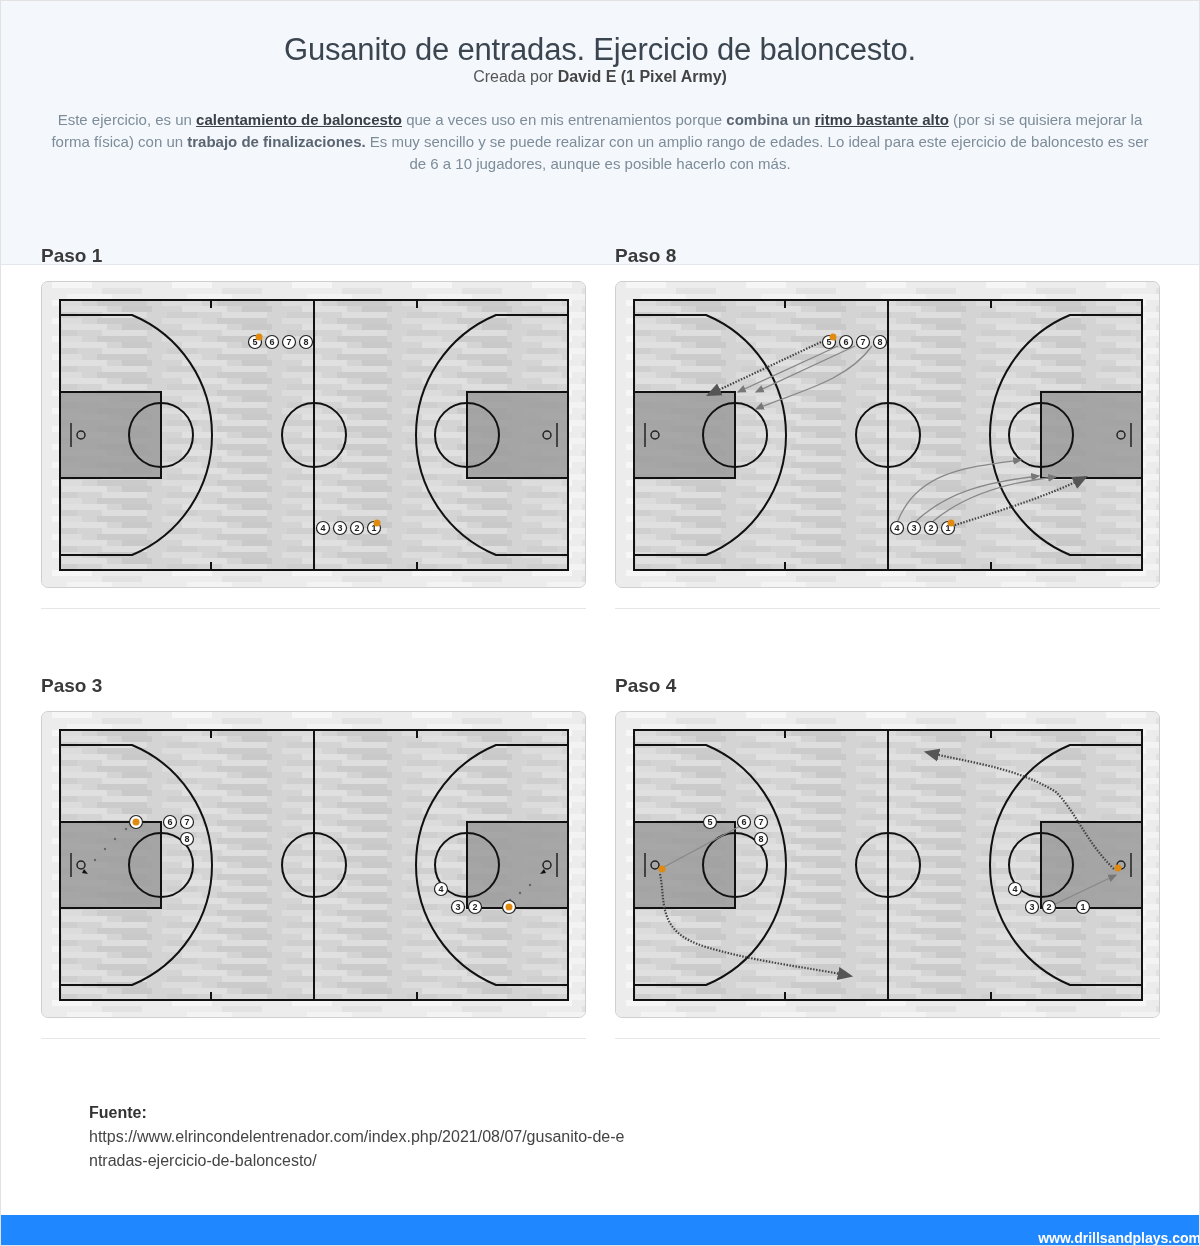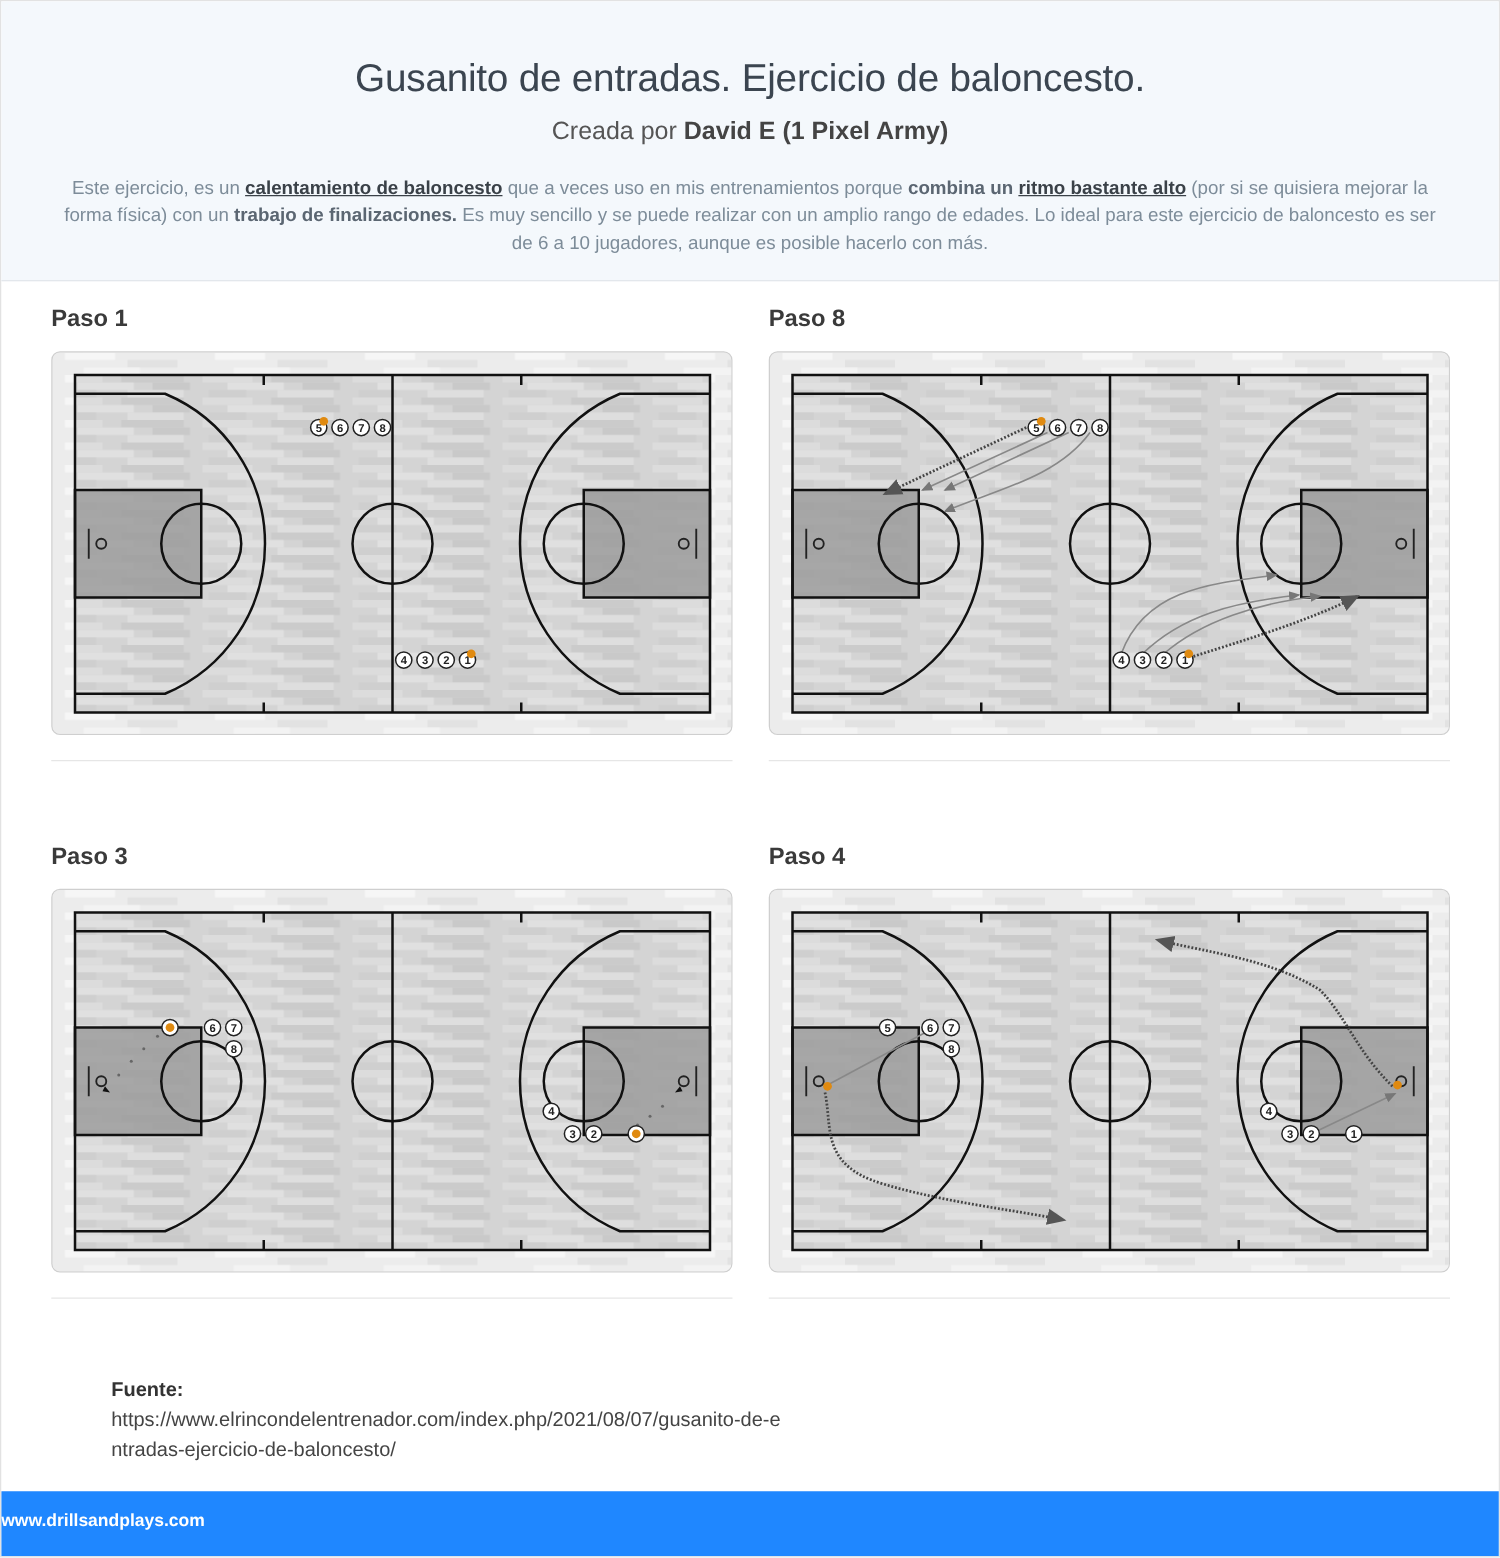--- a/index.html
+++ b/index.html
@@ -1,31 +1,31 @@
 <!DOCTYPE html>
 <html><head>
 <meta charset="utf-8">
 <style>
   * { box-sizing: border-box; margin: 0; padding: 0; }
   body { width: 1200px; height: 1246px; background: #ffffff; font-family: "Liberation Sans", sans-serif; color: #333; overflow: hidden; border: 1px solid #e2e2e2; position: relative; }
-  .header { background: #f4f8fc; border-bottom: 1px solid #e3e7ec; height: 224px; text-align: center; padding-top: 44px; }
+  .header { background: #f4f8fc; border-bottom: 1px solid #e3e7ec; height: 264px; text-align: center; padding-top: 31px; }
   .title { font-size: 31px; font-weight: normal; color: #3b4550; letter-spacing: -0.2px; }
-  .byline { font-size: 20px; color: #555; margin-top: 13px; }
+  .byline { font-size: 16px; color: #555; }
   .byline b { color: #444; }
   .desc { font-size: 15px; color: #7d8c99; line-height: 22px; margin: 23px 50px 0 50px; }
   .desc b { color: #5b6672; margin-top: 28px; }
   .desc u { color: #3a4148; font-weight: bold; }
   .grid { position: absolute; left: 40px; top: 208px; width: 1120px; }
   .step { position: absolute; width: 545px; }
   .step h2 { font-size: 19px; font-weight: bold; color: #3a3a3a; position: absolute; left: 0; top: 36px; }
   .court-frame { position: absolute; left: 0; top: 72px; width: 545px; height: 307px; border: 1px solid #cfcfcf; border-radius: 7px; overflow: hidden; background: #ececec; }
   .step hr { position: absolute; left: 0; top: 399px; width: 545px; border: 0; border-top: 1px solid #e6e6e6; }
   .source { position: absolute; left: 40px; top: 1100px; font-size: 16px; line-height: 24px; color: #444; width: 540px; margin-left: 48px; }
   .source .label { font-weight: bold; color: #333; }
-  .footer { position: absolute; left: 0; bottom: 0; width: 1200px; height: 52px; background: #1f87ff; color: #fff; font-weight: bold; font-size: 14px; text-align: left; line-height: 46px; }
+  .footer { position: absolute; left: 0; bottom: 0; width: 1200px; height: 30px; background: #1f87ff; color: #fff; font-weight: bold; font-size: 14px; text-align: right; line-height: 46px; }
   svg text { font-family: "Liberation Sans", sans-serif; }
 </style>
 </head>
 <body>
 
 <svg width="0" height="0" style="position:absolute">
   <defs>
     <pattern id="wood" width="120" height="18" patternUnits="userSpaceOnUse">
       <rect width="120" height="18" fill="#d4d4d4"></rect>
       <rect x="0" y="0" width="40" height="6" fill="#dcdcdc"></rect>

